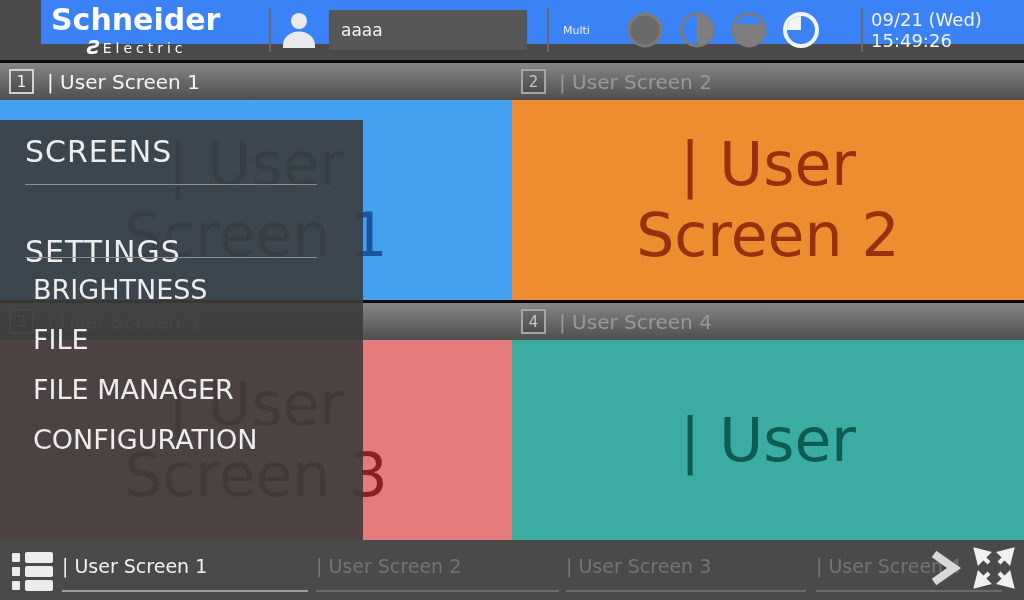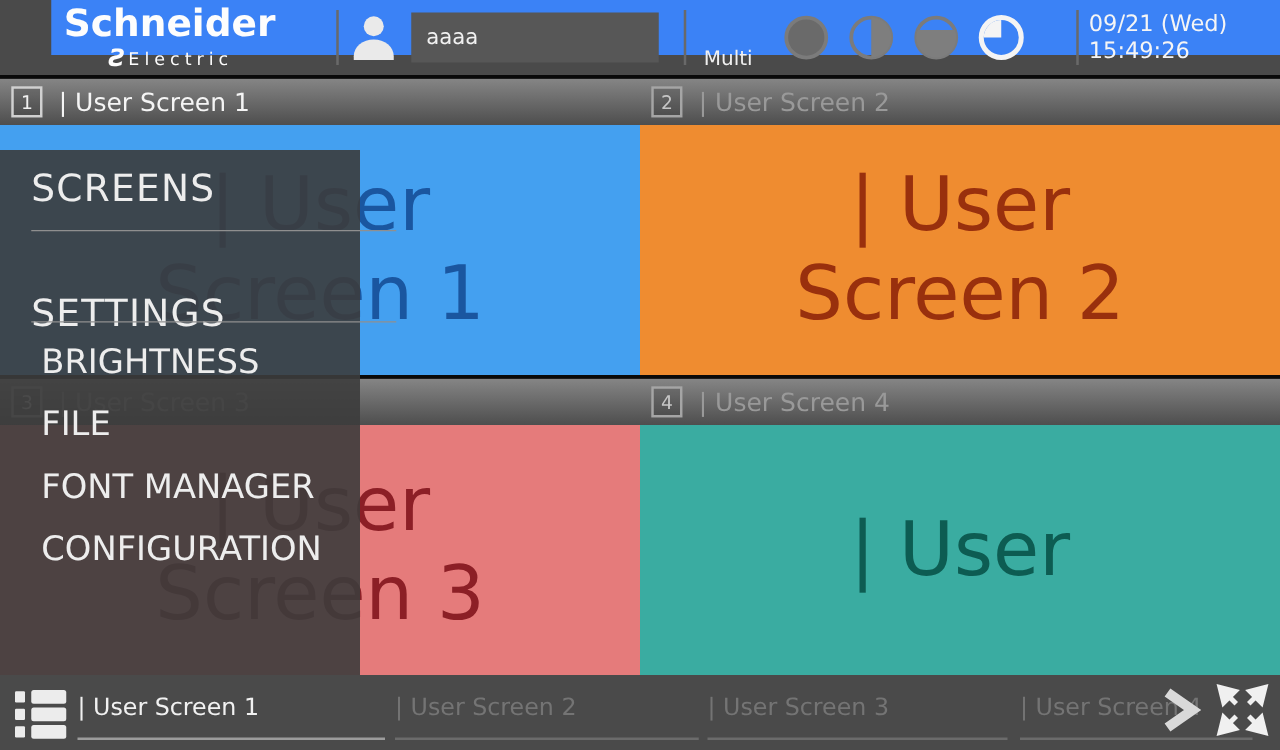--- a/index.html
+++ b/index.html
@@ -9,41 +9,41 @@
   .topbar{position:absolute;left:0;top:0;width:1024px;height:44px;background:#3b82f6;z-index:3;margin-left:41px;}
   .logo{position:absolute;left:10px;top:5px;color:#fdfdfd;line-height:1;}
   .logo .l1{font-size:30px;font-weight:bold;letter-spacing:0px;}
   .logo .l2{font-size:14px;letter-spacing:4px;margin:3px 0 0 36px;display:flex;align-items:center;}
   .logo .mark{font-weight:bold;font-style:italic;font-size:19px;letter-spacing:0;margin-right:2px;}
   .vdiv{position:absolute;top:8px;width:2px;height:44px;background:#696969;}
   .person{position:absolute;left:238px;top:10px;}
   .userfield{position:absolute;left:288px;top:10px;width:198px;height:40px;background:#575757;
              border:none;color:#f1f1f1;font-size:17px;padding:0 0 0 12px;box-sizing:border-box;
              font-family:inherit;outline:none;}
-  .multi{position:absolute;left:522px;top:16px;height:60px;display:flex;align-items:center;
-         color:#f0f0f0;font-size:16px;}
+  .multi{position:absolute;left:522px;top:0;height:60px;display:flex;align-items:center;
+         color:#f0f0f0;font-size:11px;}
   .layouts{position:absolute;left:585px;top:11px;display:flex;gap:14px;}
   .layouts svg{display:block;cursor:pointer;}
   .datetime{position:absolute;left:830px;top:0;width:182px;height:60px;display:flex;
             align-items:center;justify-content:flex-end;color:#f5f5f5;font-size:18px;}
   
   .hdr{position:absolute;width:512px;height:40px;box-sizing:border-box;border-top:3px solid #0a0a0a;
        background:linear-gradient(#858585,#4e4e4e);display:flex;align-items:center;z-index:2;}
   .badge{width:25px;height:25px;margin-left:9px;border:2px solid #d0d0d0;background:rgba(0,0,0,.12);
          display:flex;align-items:center;justify-content:center;font-size:15px;color:#f0f0f0;
          box-sizing:border-box;}
   .hdr .title{margin-left:13px;font-size:20px;color:#f5f5f5;}
   .hdr.dim .badge{border-color:#a5a5a5;color:#c6c6c6;}
   .hdr.dim .title{color:#999999;}
   
   .pane{position:absolute;width:512px;height:200px;display:flex;flex-direction:column;
         align-items:center;justify-content:center;z-index:1;}
   .pane .big{font-size:60px;line-height:71px;text-align:center;}
   
-  .menu{position:absolute;left:0;top:120px;width:288px;height:420px;background:rgba(60,60,60,.9);
+  .menu{position:absolute;left:0;top:120px;width:363px;height:420px;background:rgba(60,60,60,.9);
         z-index:5;color:#ededed;}
   .m-sec{position:absolute;left:25px;font-size:30px;letter-spacing:1px;cursor:pointer;}
   .m-hr{position:absolute;left:25px;width:292px;height:1px;background:#8f8f8f;}
   .m-items{position:absolute;left:0;top:145px;margin:0;padding:0;list-style:none;width:341px;}
   .m-items li{height:50px;line-height:50px;padding-left:33px;font-size:27px;cursor:pointer;}
   
   .bottombar{position:absolute;left:0;top:540px;width:1024px;height:60px;background:#4a4a4a;z-index:10;}
   .listicon{position:absolute;left:10px;top:8px;cursor:pointer;}
   .tab{position:absolute;top:2px;height:48px;border-bottom:2px solid #6b6b6b;display:flex;
        align-items:center;font-size:19px;color:#747474;cursor:pointer;}
@@ -133,21 +133,21 @@
   </div>
 
   <div class="menu">
     <div class="m-sec" style="top:14px;">SCREENS</div>
     <div class="m-hr" style="top:64px;"></div>
     <div class="m-sec" style="top:92px;margin-top:22px;">SETTINGS</div>
     <div class="m-hr" style="top:137px;"></div>
     <ul class="m-items">
       <li>BRIGHTNESS</li>
       <li>FILE</li>
-      <li>FONT MANAGER</li>
+      <li>FILE MANAGER</li>
       <li>CONFIGURATION</li>
     </ul>
   </div>
 
   <div class="bottombar">
     <div class="listicon">
       <svg width="44" height="44" viewBox="0 0 44 44" fill="#ececec">
         <rect x="2" y="5" width="8" height="9" rx="1"></rect>
           <rect x="15" y="4" width="28" height="11" rx="2"></rect>
         <rect x="2" y="19" width="8" height="9" rx="1"></rect>

